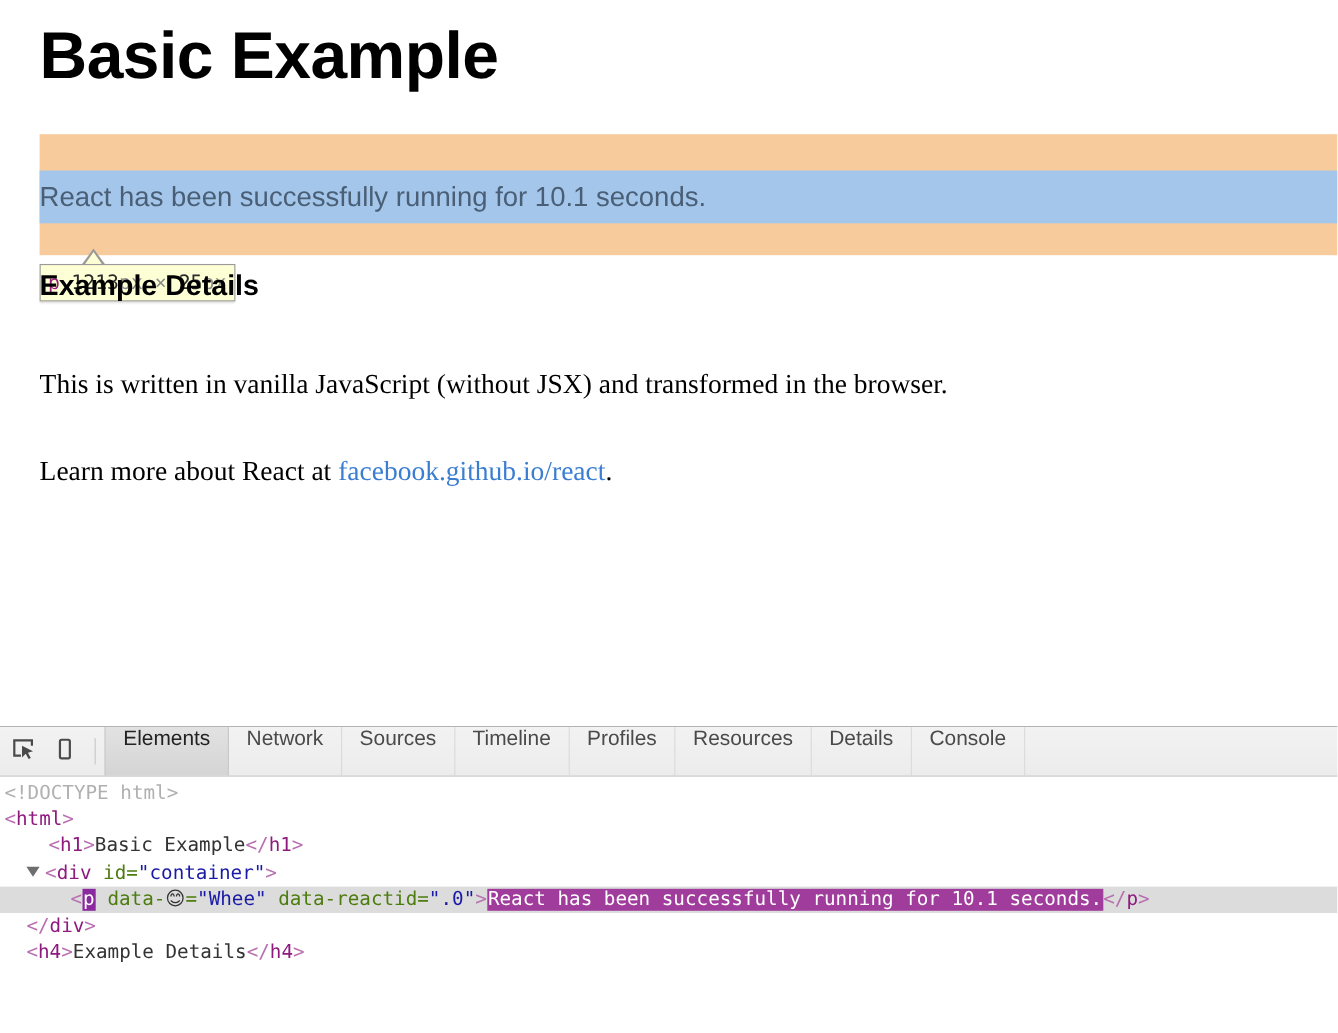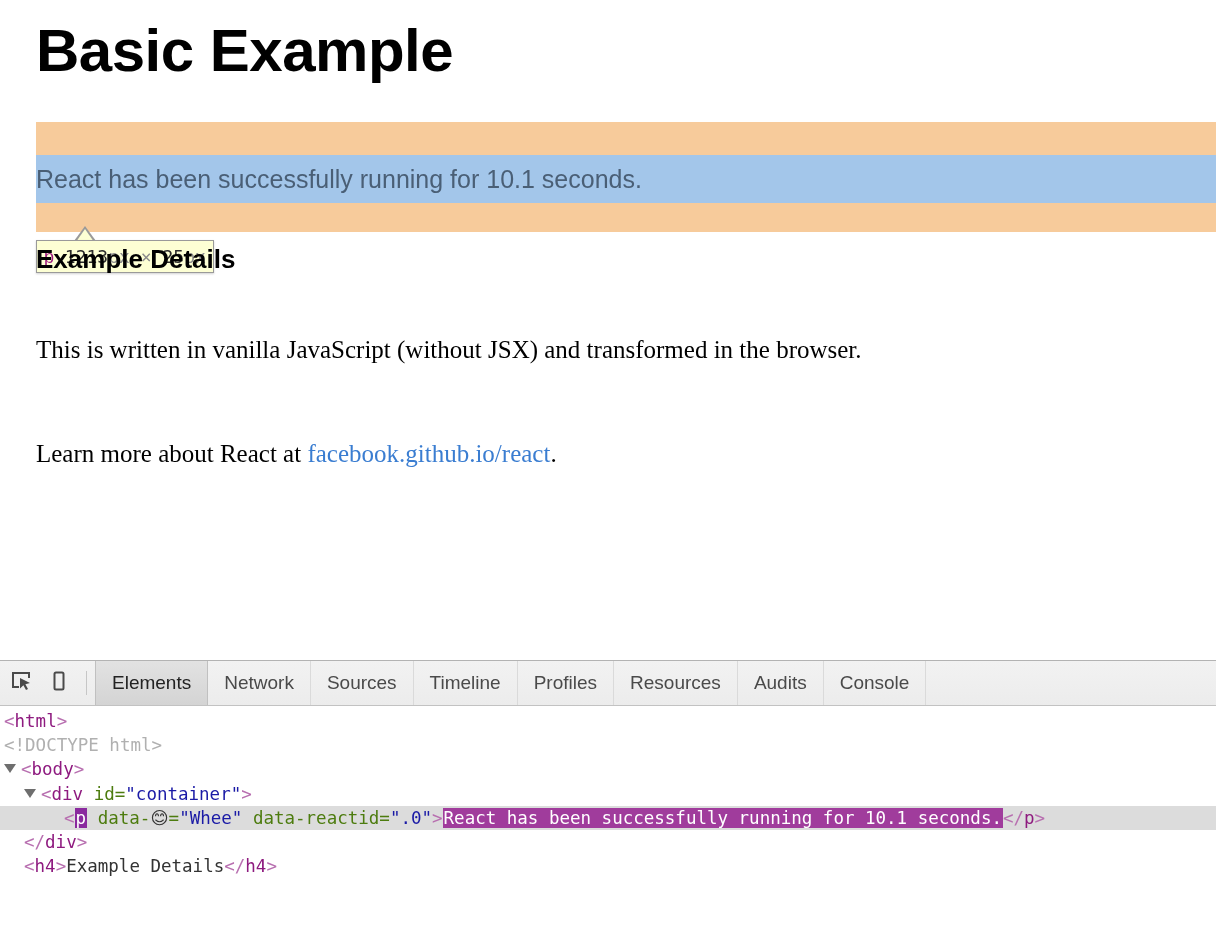--- a/index.html
+++ b/index.html
@@ -61,21 +61,21 @@
     font-family: Liberation Serif, serif;
     font-size: 25px;
     color: #000000;
     margin: 0;
     padding: 0;
     line-height: 1.2;
     position: absolute;
     left: 0;
   }
   p.doc-text.t1 { top: 335px; }
-  p.doc-text.t2 { top: 414px; margin-top: 25px; }
+  p.doc-text.t2 { top: 414px; }
 
   a.doc-link {
     color: #3a7dd1;
     text-decoration: none;
   }
 
   
   .highlight-padding-box {
     position: absolute;
     left: 36px;
@@ -191,21 +191,21 @@
     margin: 10px 8px 10px 8px;
   }
 
   .dt-tabs {
     display: flex;
     align-items: stretch;
   }
 
   .dt-tab {
     display: flex;
-    align-items: center;
+    align-items: flex-start;
     padding: 0 16px;
     font-family: "Liberation Sans", sans-serif;
     font-size: 19px;
     color: #4a4a4a;
     cursor: pointer;
     border-right: 1px solid #dadada;
     white-space: nowrap;
   }
   .dt-tab:first-child {
     border-left: 1px solid #dadada;
@@ -341,37 +341,37 @@
       <div class="dt-tab">
           <span>Timeline</span>
         </div>
       <div class="dt-tab">
           <span>Profiles</span>
         </div>
       <div class="dt-tab">
           <span>Resources</span>
         </div>
       <div class="dt-tab">
-          <span>Audits</span>
+          <span>Details</span>
         </div>
       <div class="dt-tab">
           <span>Console</span>
         </div>
     </div>
   </div>
 
   <div class="dom-tree">
 
+    <div class="dom-row ind1"><span class="doctype">&lt;!DOCTYPE html&gt;</span></div>
+
     <div class="dom-row ind1"><span class="brk">&lt;</span><span class="tag">html</span><span class="brk">&gt;</span></div>
 
-    <div class="dom-row ind1"><span class="doctype">&lt;!DOCTYPE html&gt;</span></div>
-
-
-    <div class="dom-row ind1"><span class="tw tw-open"></span><span class="brk">&lt;</span><span class="tag">body</span><span class="brk">&gt;</span></div>
-
+
+
+    <div class="dom-row ind3"><span class="brk">&lt;</span><span class="tag">h1</span><span class="brk">&gt;</span><span class="txt">Basic Example</span><span class="brk">&lt;/</span><span class="tag">h1</span><span class="brk">&gt;</span></div>
 
     <div class="dom-row ind2"><span class="tw tw-open"></span><span class="brk">&lt;</span><span class="tag">div</span>&nbsp;<span class="attr">id</span><span class="attr">=</span><span class="val">"container"</span><span class="brk">&gt;</span></div>
 
     <div class="dom-row ind4 selected"><span class="brk">&lt;</span><span class="tag-sel">p</span>&nbsp;<span class="attr">data-</span><span class="emoji">😊</span><span class="attr">=</span><span class="val">"Whee"</span>&nbsp;<span class="attr">data-reactid</span><span class="attr">=</span><span class="val">".0"</span><span class="brk">&gt;</span><span class="text-sel">React has been successfully running for 10.1 seconds.</span><span class="brk">&lt;/</span><span class="tag">p</span><span class="brk">&gt;</span></div>
 
     <div class="dom-row ind2"><span class="brk">&lt;/</span><span class="tag">div</span><span class="brk">&gt;</span></div>
 
     <div class="dom-row ind2"><span class="brk">&lt;</span><span class="tag">h4</span><span class="brk">&gt;</span><span class="txt">Example Details</span><span class="brk">&lt;/</span><span class="tag">h4</span><span class="brk">&gt;</span></div>
 
   </div>

